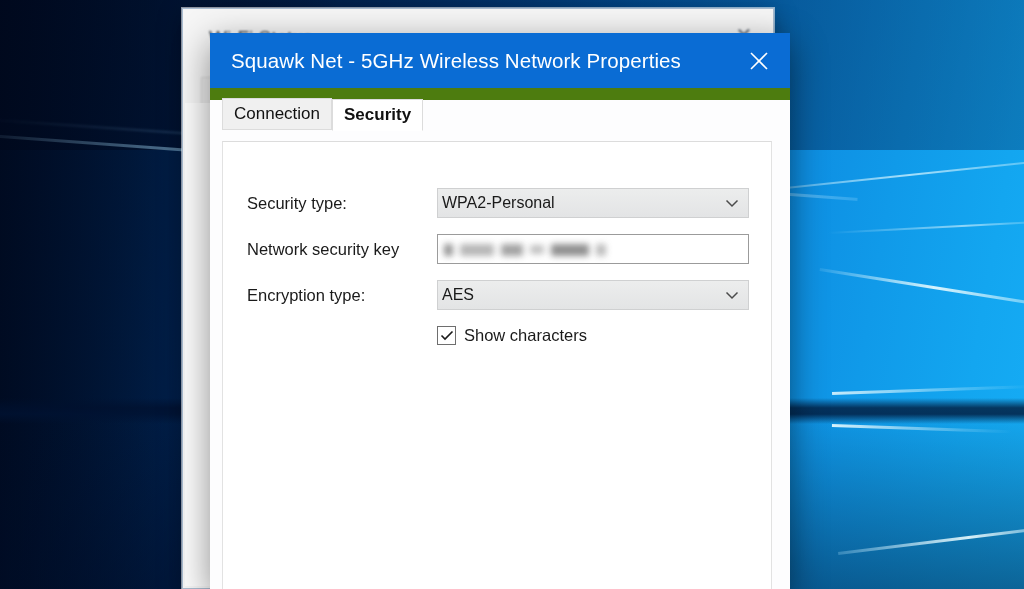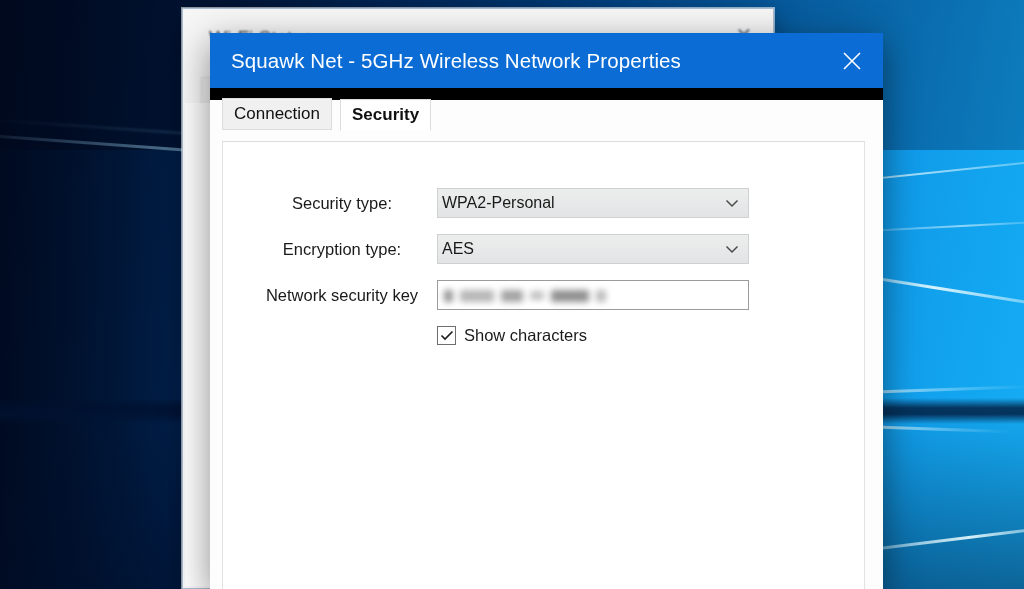--- a/index.html
+++ b/index.html
@@ -95,22 +95,22 @@
   }
   #bg-window .bg-tab {
     font-size:17px; color:#1b1b1b; padding:4px 10px;
     filter:blur(.8px); opacity:.85;
     background:#f0f0f0; border:1px solid #d6d6d6; border-bottom:none;
   }
   #bg-window .bg-body { position:absolute; inset:94px 2px 2px 2px; background:#fdfdfd; }
 
   
   #dialog {
-    position:absolute; left:210px; top:33px; width:673px; height:556px;
-    background:#000000;
+    position:absolute; left:210px; top:33px; width:580px; height:556px;
+    background:#4d7c0f;
     box-shadow:0 10px 34px rgba(0,0,0,.45);
   }
   .dlg-titlebar {
     height:55px; background:#0a6cd4;
     display:flex; align-items:center; justify-content:space-between;
   }
   .dlg-title {
     margin-left:21px; color:#ffffff; font-size:20.5px; letter-spacing:.1px;
     white-space:nowrap;
   }
@@ -119,41 +119,41 @@
     display:flex; align-items:center; justify-content:center;
     cursor:pointer;
   }
   .dlg-close svg { display:block; }
 
   .dlg-content { position:relative; height:calc(100% - 55px); background:#fdfdfe; padding:0; }
 
   
   .tabstrip {
     position:relative; height:30px; margin:12px 0 0 12px;
-    display:flex; align-items:flex-end; gap:8px;
+    display:flex; align-items:flex-end; gap:0;
   }
   .tab {
     font-size:17px; color:#111; padding:4px 11px 5px 11px;
     line-height:1.25; cursor:pointer; position:relative; z-index:1;
   }
   .tab.inactive {
     background:#f0f0f0; border:1px solid #dcdcdc; border-bottom:1px solid #dcdcdc;
   }
   .tab.active {
     background:#ffffff; border:1px solid #dcdcdc; border-bottom:1px solid #ffffff;
     z-index:3; margin-bottom:-1px;font-weight:bold;
   }
   
   .tabpanel {
     position:absolute; left:12px; right:18px; top:41px; bottom:0;
     background:#ffffff; border:1px solid #e2e2e2; border-top:1px solid #dcdcdc;
   }
 
   .form { padding:46px 0 0 24px; }
-  .row { display:flex; align-items:center; margin-bottom:16px;text-align:center; }
+  .row { display:flex; align-items:center; margin-bottom:16px; }
   .lbl {
     width:190px; font-size:16.5px; color:#1a1a1a;
     white-space:nowrap;
   }
   .field { width:312px; height:30px; position:relative; }
 
   .combo {
     width:100%; height:100%;
     background:linear-gradient(180deg,#eceded 0%,#e3e4e5 100%);
     border:1px solid #cfd0d1;
@@ -243,34 +243,20 @@
     </div>
 
     <div class="tabpanel">
       <div class="form">
 
         <div class="row">
           <div class="lbl">Security type:</div>
           <div class="field">
             <div class="combo">
               <span>WPA2-Personal</span>
-              <span class="caret">
-                <svg width="14" height="9" viewBox="0 0 14 9" aria-hidden="true">
-                  <polyline points="1.5,1.5 7,7 12.5,1.5" fill="none" stroke="#4b4b4b" stroke-width="1.5"></polyline>
-                </svg>
-              </span>
-            </div>
-          </div>
-        </div>
-
-        <div class="row">
-          <div class="lbl">Encryption type:</div>
-          <div class="field">
-            <div class="combo">
-              <span>AES</span>
               <span class="caret">
                 <svg width="14" height="9" viewBox="0 0 14 9" aria-hidden="true">
                   <polyline points="1.5,1.5 7,7 12.5,1.5" fill="none" stroke="#4b4b4b" stroke-width="1.5"></polyline>
                 </svg>
               </span>
             </div>
           </div>
         </div>
 
         <div class="row">
@@ -283,20 +269,34 @@
                   <i class="b"></i>
                   <i class="c"></i>
                   <i class="d"></i>
                   <i class="e"></i>
                   <i class="f"></i>
               </div>
             </div>
           </div>
         </div>
 
+        <div class="row">
+          <div class="lbl">Encryption type:</div>
+          <div class="field">
+            <div class="combo">
+              <span>AES</span>
+              <span class="caret">
+                <svg width="14" height="9" viewBox="0 0 14 9" aria-hidden="true">
+                  <polyline points="1.5,1.5 7,7 12.5,1.5" fill="none" stroke="#4b4b4b" stroke-width="1.5"></polyline>
+                </svg>
+              </span>
+            </div>
+          </div>
+        </div>
+
         <div class="checkrow">
           <div class="checkbox">
             <svg width="14" height="11" viewBox="0 0 14 11" aria-hidden="true">
               <polyline points="1.5,5.5 5,9 12.5,1.5" fill="none" stroke="#1a1a1a" stroke-width="1.6"></polyline>
             </svg>
           </div>
           <div class="checklabel">Show characters</div>
         </div>
 
       </div>

